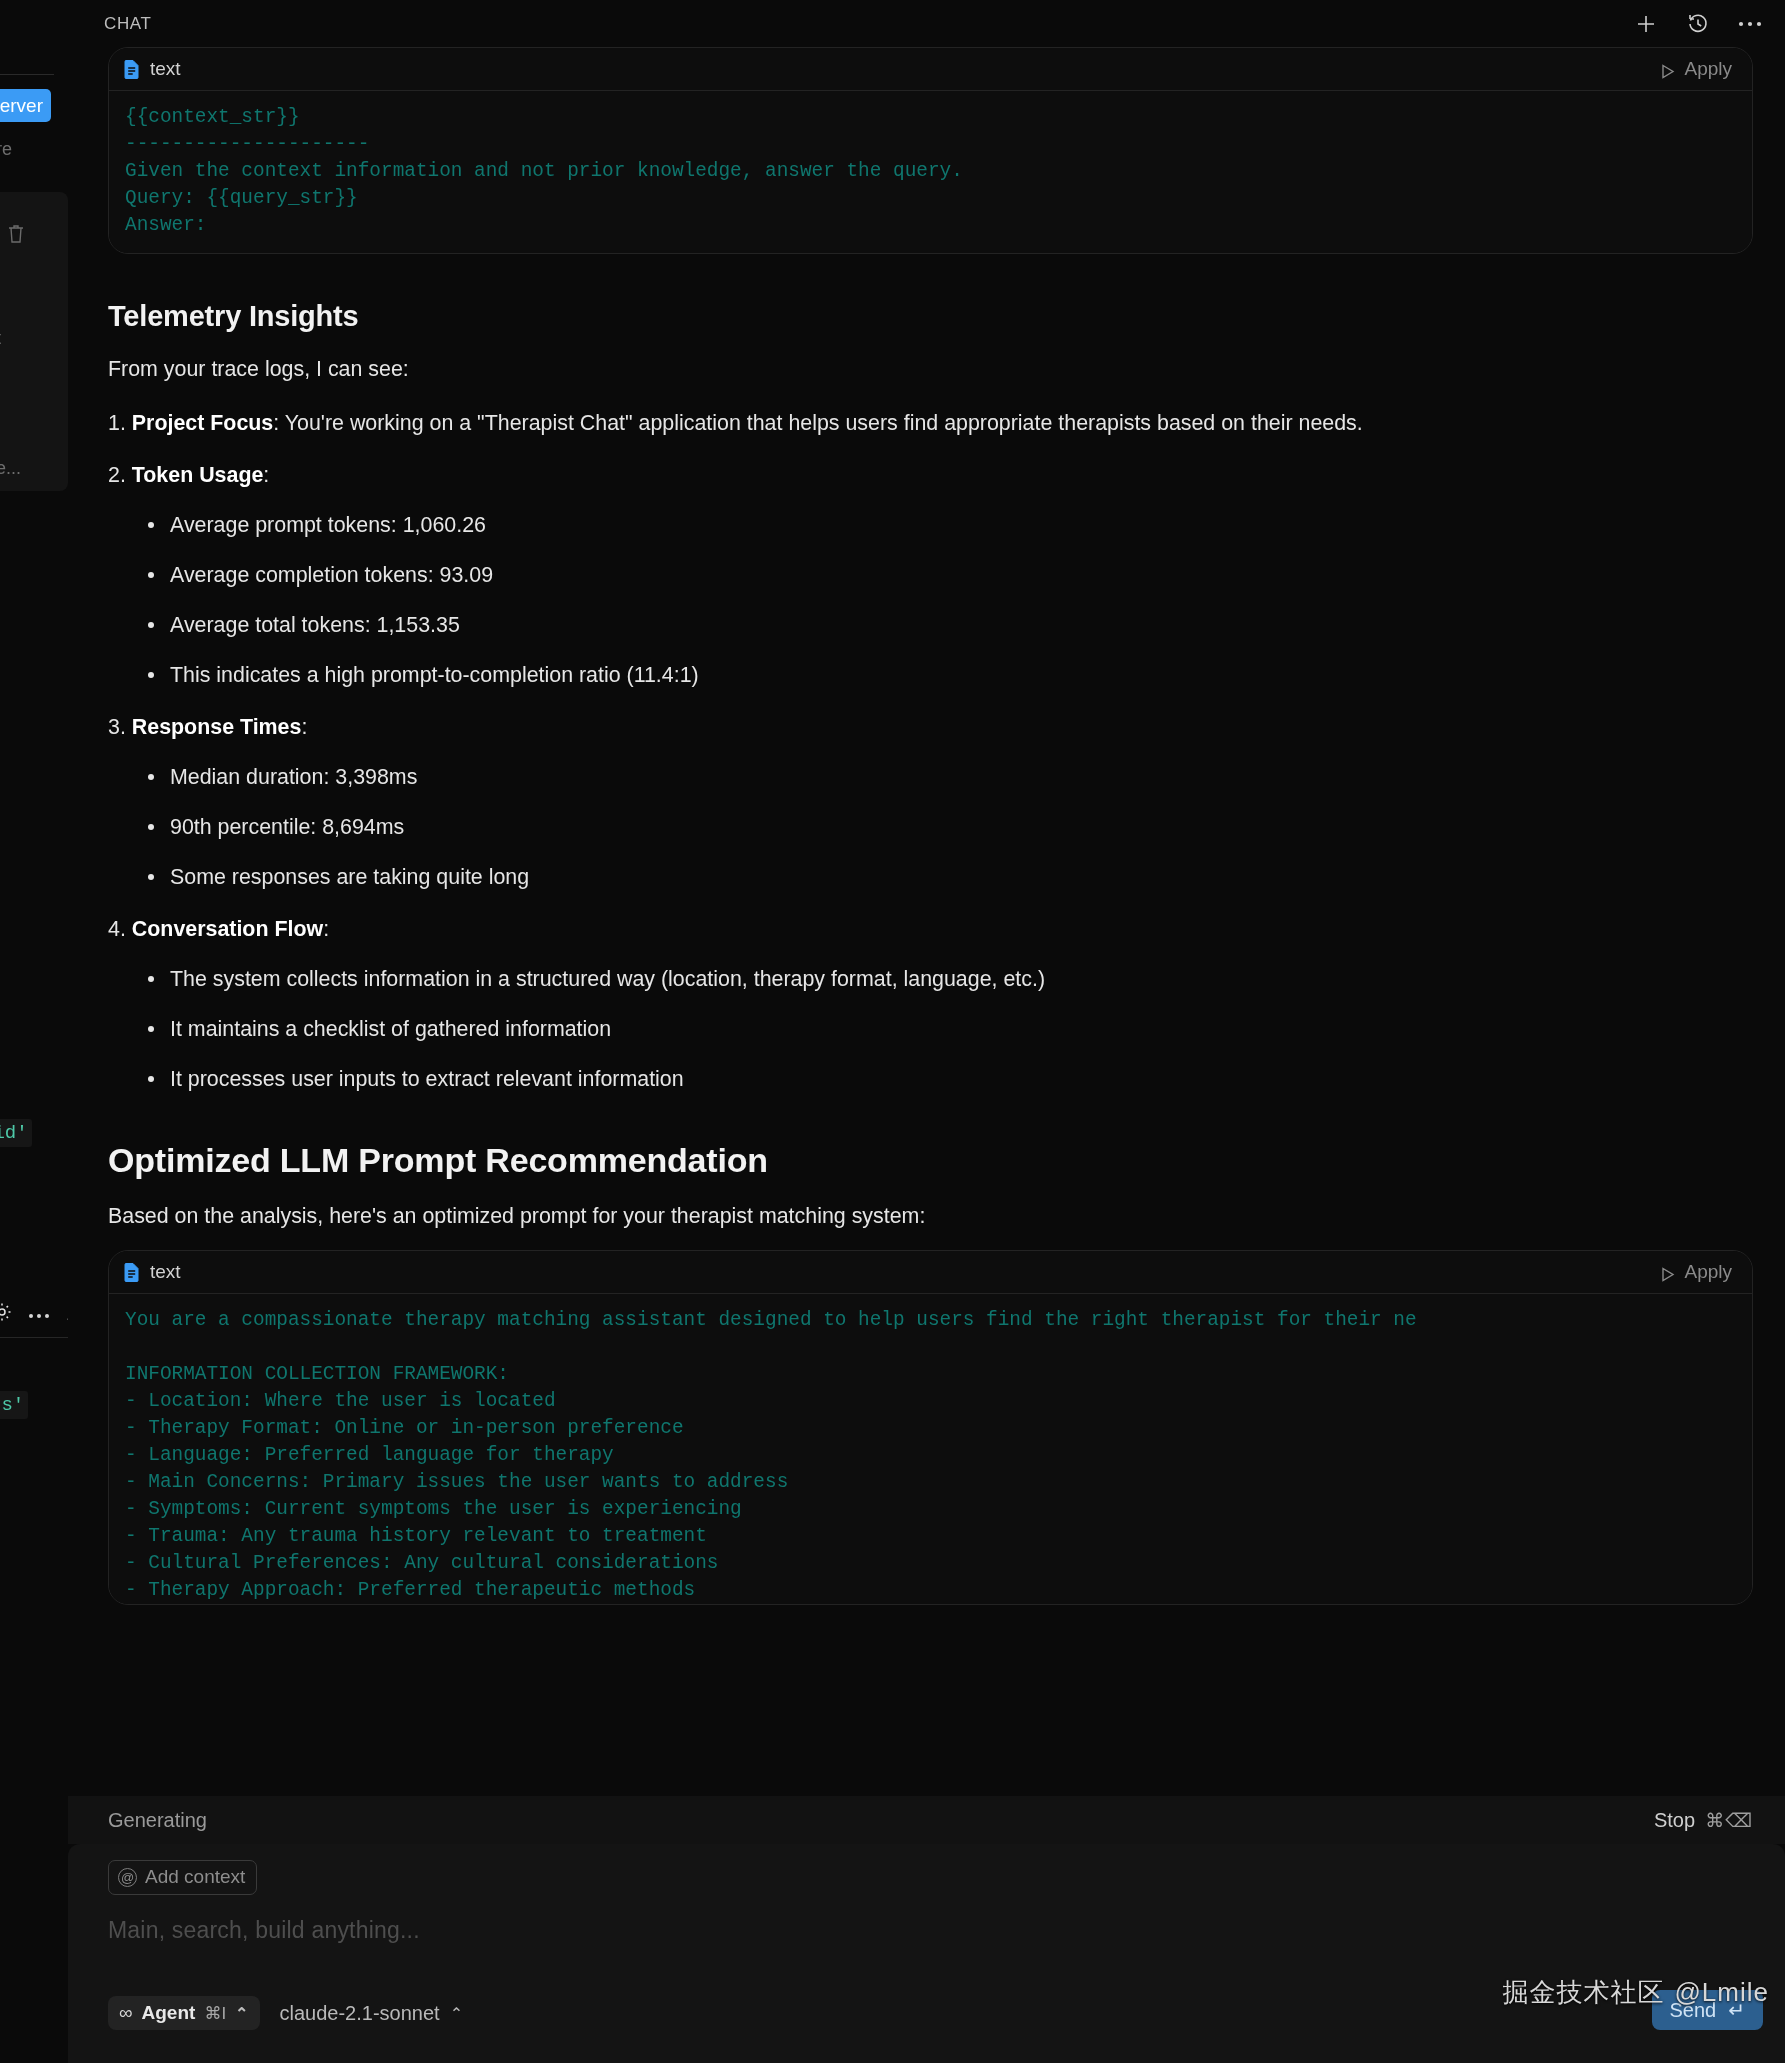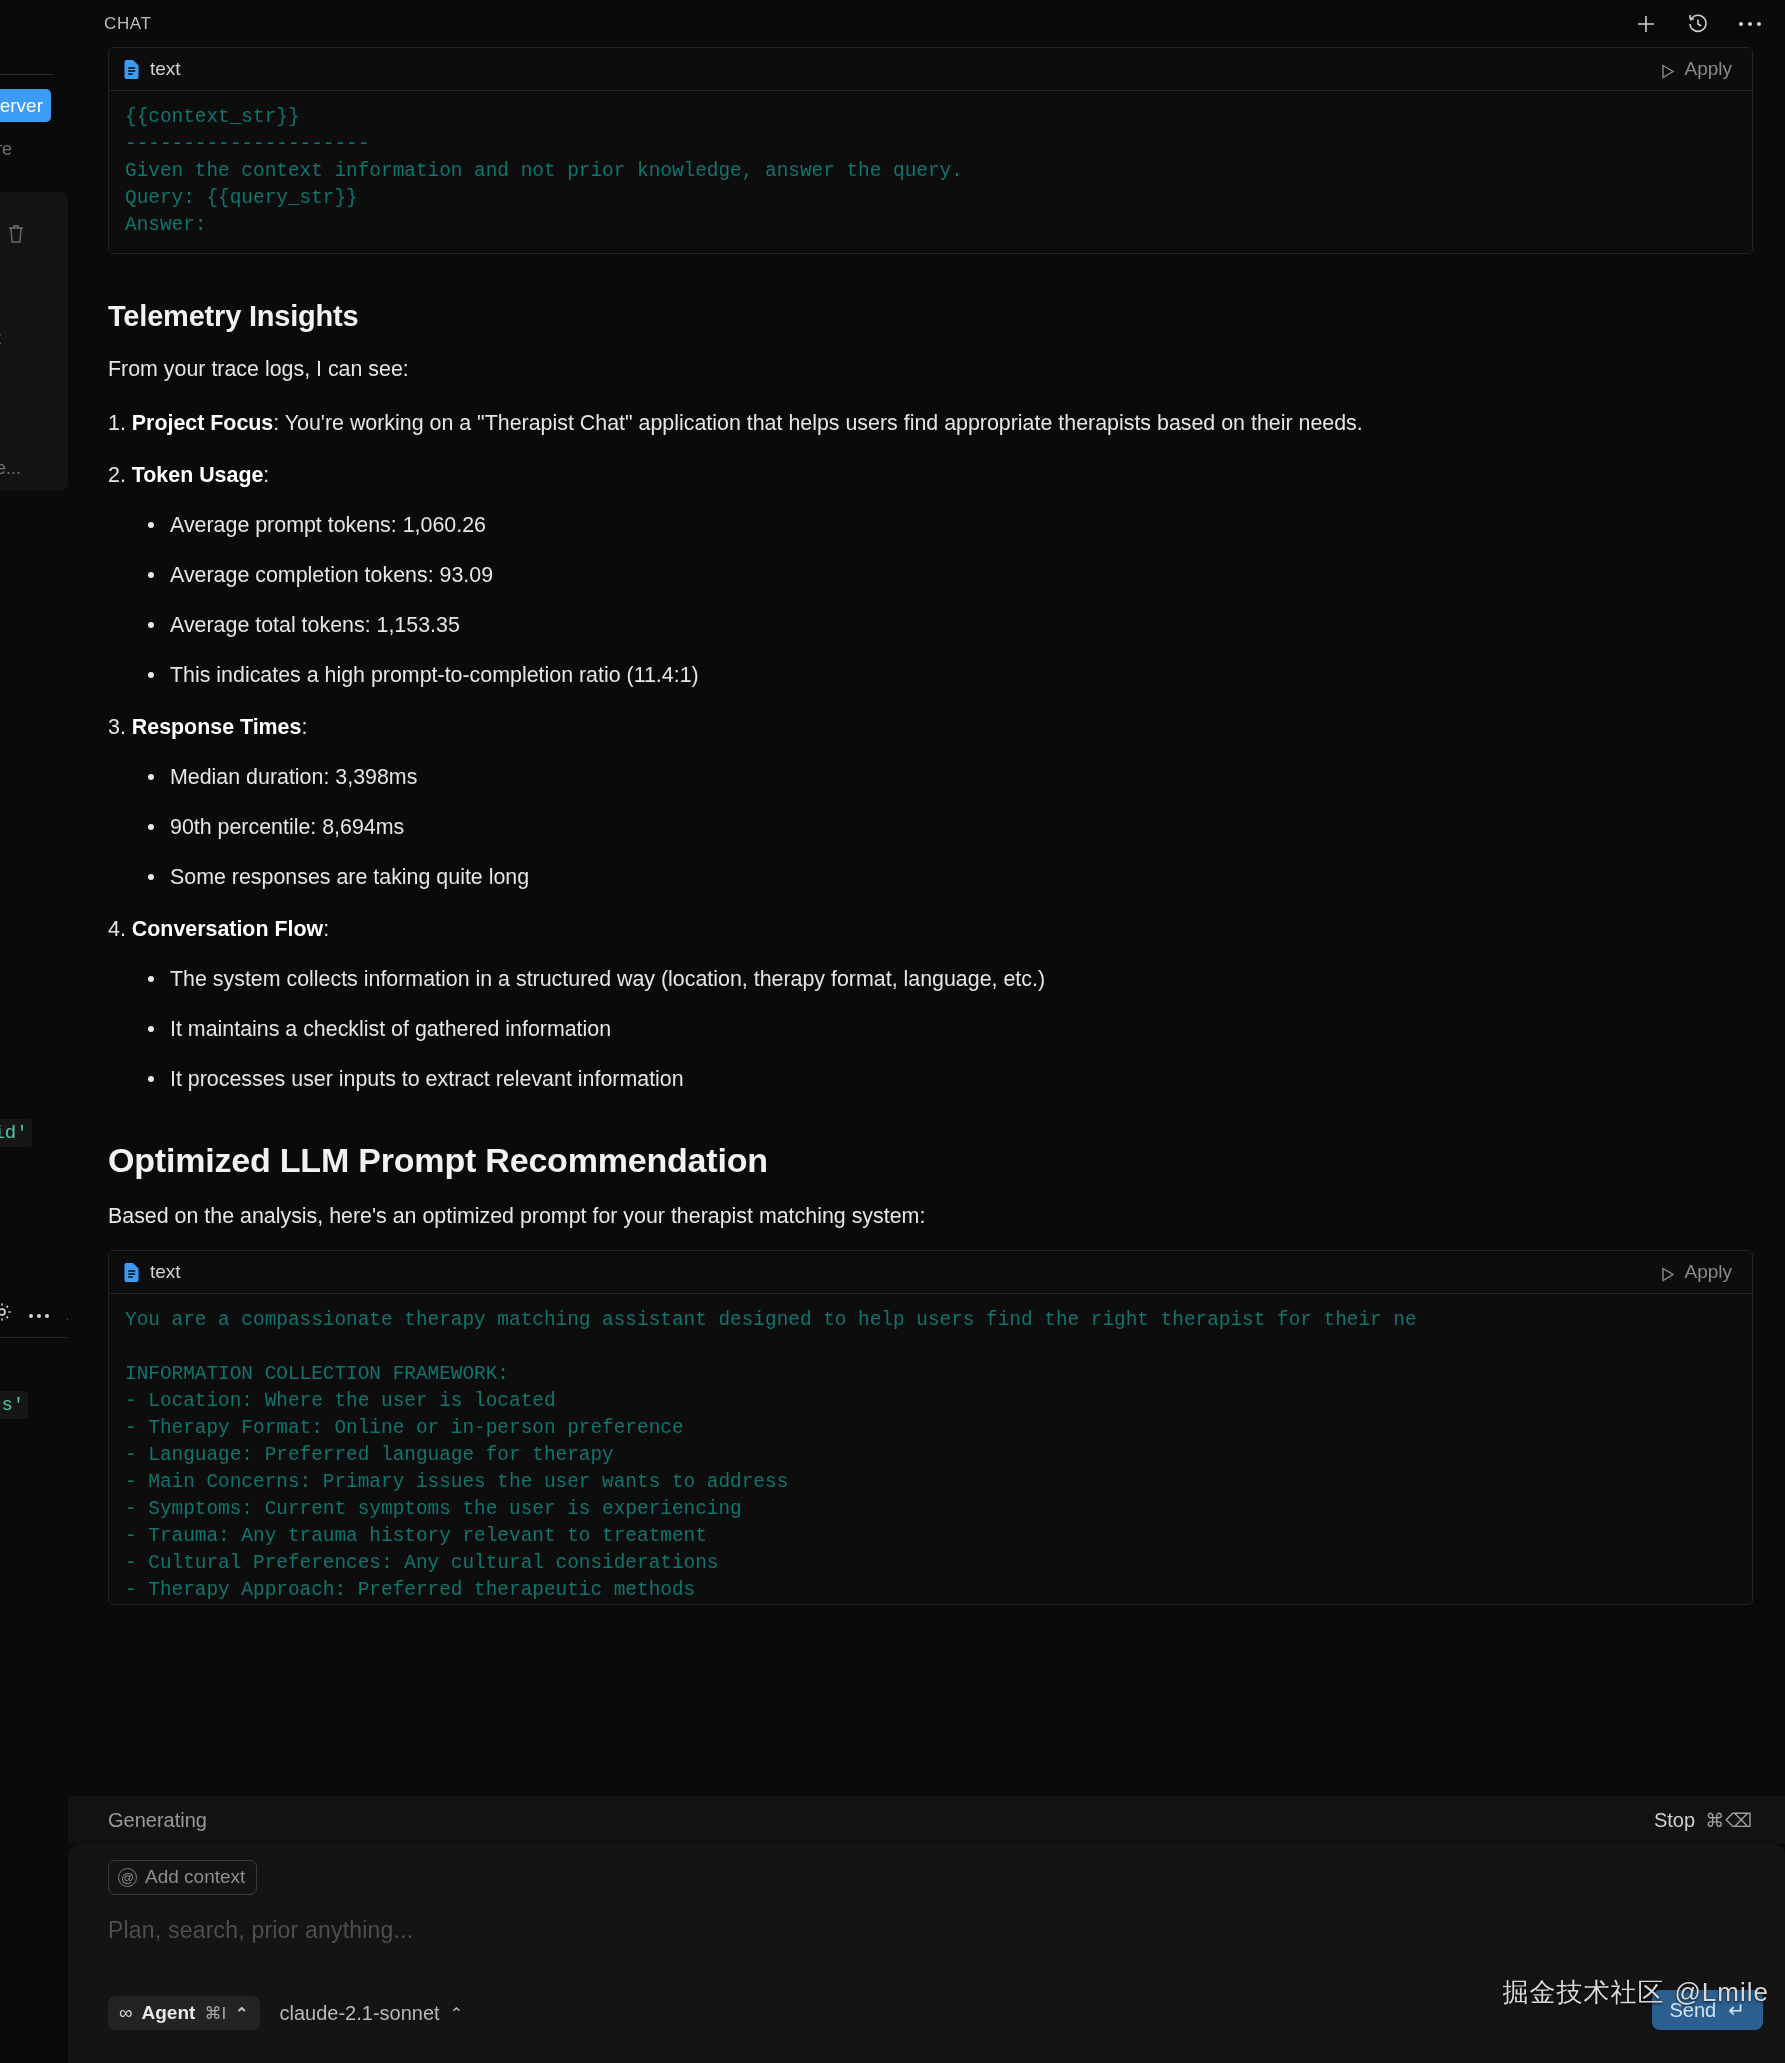--- a/index.html
+++ b/index.html
@@ -76,21 +76,21 @@
 
   
   .chat-body {
     position: absolute; left: 0; top: 47px; width: 1717px; height: 1749px;
     overflow: hidden; padding: 0 0 0 0;
   }
   .msg { padding: 0 32px 0 40px; }
 
   
   .codeblock {
-    border: 1px solid #232323; border-radius: 5px; background: #0d0d0d;
+    border: 1px solid #232323; border-radius: 20px; background: #0d0d0d;
     overflow: hidden; 
   }
   .cb-head {
     display: flex; align-items: center; height: 43px;
     padding: 0 10px 0 14px; border-bottom: 1px solid #232323;
     background: #0d0d0d;
   }
   .cb-file-icon { width: 18px; height: 20px; margin-right: 9px; flex: 0 0 auto; }
   .cb-lang { color: #d2d2d2; font-size: 19px; flex: 1; }
   .cb-apply {
@@ -383,21 +383,21 @@
       <span class="stop-keys">⌘⌫</span>
     </span>
   </div>
 
   <div class="composer">
     <span class="add-context">
       <span class="at-glyph">@</span>
       <span>Add context</span>
     </span>
 
-    <div class="composer-input">Plan, search, prior anything...</div>
+    <div class="composer-input">Main, search, build anything...</div>
 
     <div class="composer-foot">
       <span class="agent-pill">
         <span class="inf">∞</span>
         <span>Agent</span>
         <span class="kbd">⌘I</span>
         <span class="chev">⌃</span>
       </span>
       <span class="model-pill">
         <span>claude-2.1-sonnet</span>

